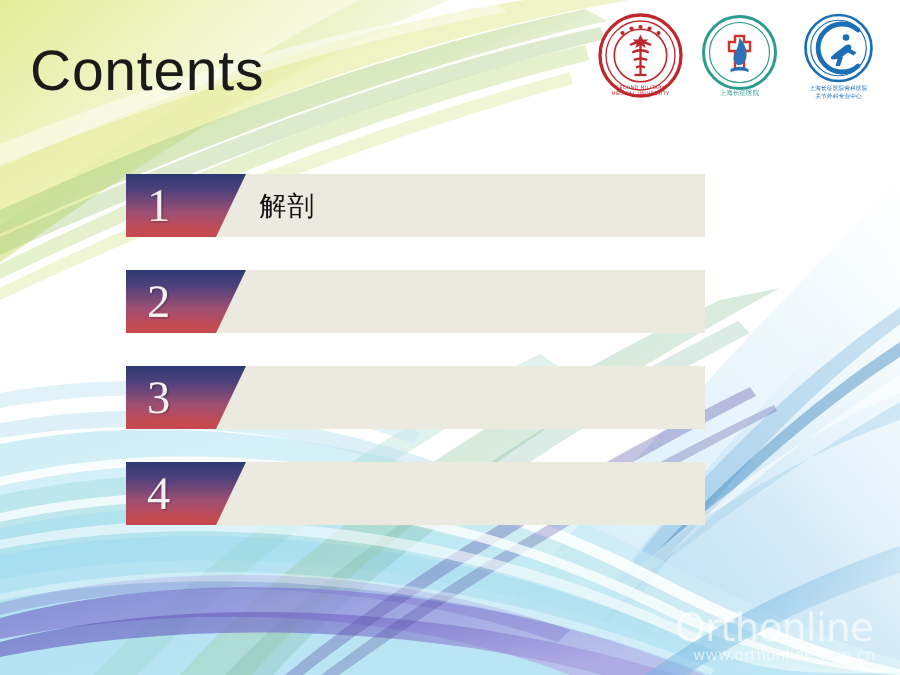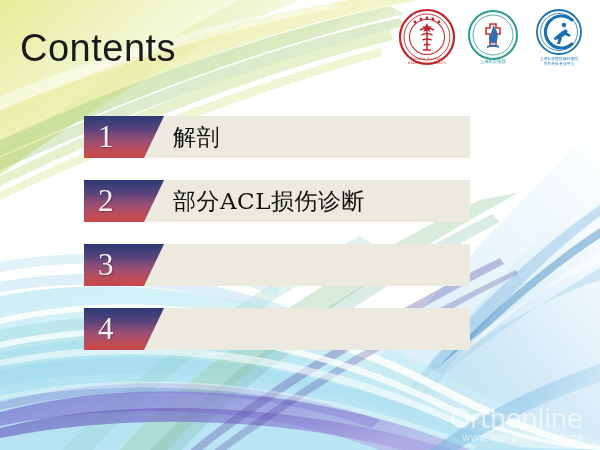--- a/index.html
+++ b/index.html
@@ -96,21 +96,21 @@
     line-height: 36px;
   }
   .row-label {
     position: absolute;
     left: 89px;
     top: 0;
     height: 42px;
     display: flex;
     align-items: center;
     font-family: "DejaVu Serif", "Liberation Serif", serif;
-    font-size: 23px;
+    font-size: 18px;
     color: #111111;
     letter-spacing: 0.5px;
     white-space: nowrap;
   }
 
   
   #watermark {
     position: absolute;
     left: 450px;
     top: 404px;
@@ -336,21 +336,20 @@
       <div class="row-bar"></div>
       <div class="badge"></div>
       <div class="badge-num">1</div>
       <div class="row-label">解剖</div>
     </div>
 
     <div class="row">
       <div class="row-bar"></div>
       <div class="badge"></div>
       <div class="badge-num">2</div>
-      <div class="row-label">部分ACL损伤诊断</div>
     </div>
 
     <div class="row">
       <div class="row-bar"></div>
       <div class="badge"></div>
       <div class="badge-num">3</div>
     </div>
 
     <div class="row">
       <div class="row-bar"></div>

